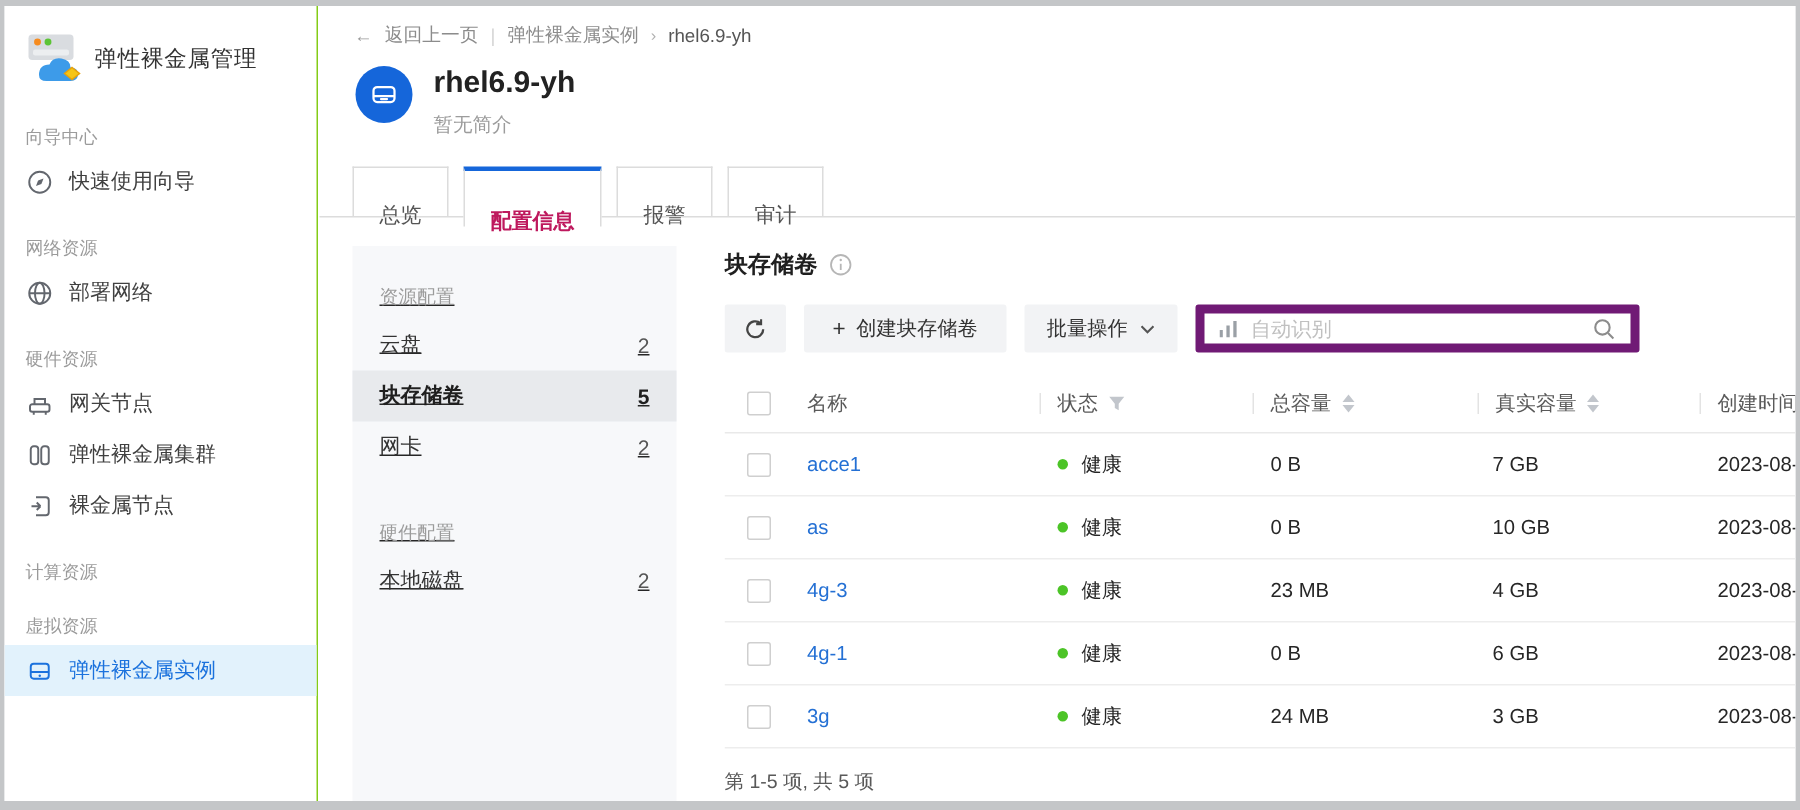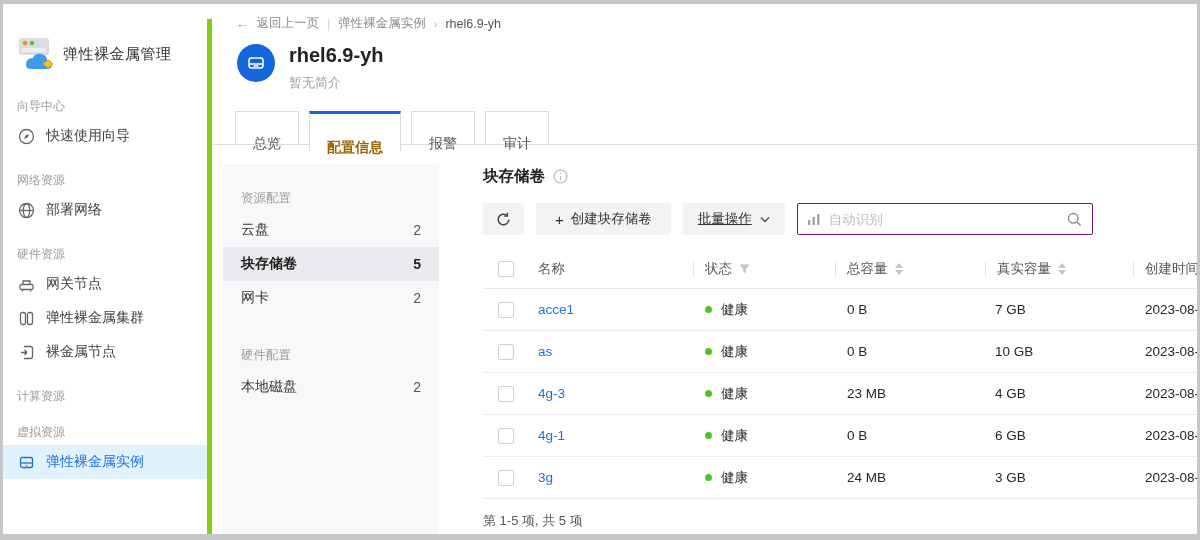--- a/index.html
+++ b/index.html
@@ -10,22 +10,22 @@
     position:relative;
     color:#262626;
     font-size:14px;
   }
   .frame {
     position:absolute; left:3px; right:3px; top:4px; bottom:6px;
     background:#fff; overflow:hidden;
   }
   
   .sidebar {
-    position:absolute; left:0; top:15px; bottom:0; width:209px;
-    background:#fff; border-right:5px solid #84cc16;
+    position:absolute; left:0; top:0; bottom:0; width:209px;
+    background:#fff; border-right:1px solid #84cc16;
   }
   .logo-row { display:flex; align-items:center; padding:16px 10px 6px 13px; }
   .logo-ic { width:40px; height:38px; flex:0 0 40px; }
   .logo-title { font-size:15px; color:#333; margin-left:7px; letter-spacing:.5px; }
   .side-section-label { font-size:12px; color:#9b9b9b; margin:19px 0 4px 14px; }
   .side-item {
     height:34px; display:flex; align-items:center; gap:11px;
     padding-left:15px; font-size:14px; color:#404040; cursor:pointer;
   }
   .side-item .si { width:17px; height:17px; flex:0 0 17px; display:flex; align-items:center; justify-content:center; }
@@ -55,27 +55,27 @@
     display:flex; align-items:flex-end; padding-left:22px; margin-top:13px;
     border-bottom:1px solid #dcdcdc; height:40px;
   }
   .tab {
     height:33px; line-height:31px; padding:16px 17px; margin-right:10px;
     border:1px solid #dcdcdc; border-bottom:none; background:#fff;
     font-size:14px; color:#555; cursor:pointer;
   }
   .tab.active {
     height:40px; line-height:34px; border-top:3px solid #1566da;
-    margin-bottom:-7px; font-weight:bold; color:#a16207; background:#fff; z-index:2; position:relative;
+    margin-bottom:-7px; font-weight:bold; color:#be185d; background:#fff; z-index:2; position:relative;
   }
   
   .config-body { position:absolute; top:160px; left:0; right:0; bottom:0; }
   .inner-nav {
-    position:absolute; left:10px; top:0; bottom:0; width:216px;
-    background:#f7f8fa; padding-top:12px;
+    position:absolute; left:22px; top:0; bottom:0; width:216px;
+    background:#f7f8fa; padding-top:12px;text-decoration:underline;
   }
   .inner-section-label { font-size:12.5px; color:#9b9b9b; margin:14px 0 6px 18px; }
   .inner-item {
     height:34px; display:flex; align-items:center; justify-content:space-between;
     padding:0 18px; font-size:14px; color:#333; cursor:pointer;
   }
   .inner-item .cnt { color:#555; }
   .inner-item.active { background:#e8eaed; font-weight:bold; color:#1f1f1f; }
   .inner-item.active .cnt { font-weight:bold; color:#1f1f1f; }
   .inner-gap { height:18px; }
@@ -85,24 +85,24 @@
   .main-title { font-size:15.5px; font-weight:bold; color:#1f1f1f; }
   .toolbar { display:flex; align-items:center; margin-top:16px; }
   .btn {
     height:32px; background:#f2f3f5; border:none; border-radius:2px;
     display:flex; align-items:center; justify-content:center;
     font-size:13.5px; color:#333; cursor:pointer;
     font-family:"Liberation Sans","DejaVu Sans",sans-serif;
   }
   .btn-refresh { width:41px; margin-right:12px; font-size:17px; color:#444; }
   .btn-create { padding:0 19px; margin-right:12px; gap:7px; }
-  .btn-batch { padding:0 15px; margin-right:12px; gap:8px;text-decoration:underline; }
+  .btn-batch { padding:0 15px; margin-right:12px; gap:8px; }
   .plus { font-size:15px; color:#333; }
   .search-box {
-    width:296px; height:32px; border:1px solid #701a75; border-radius:2px; background:#fff;
+    width:296px; height:32px; border:6px solid #701a75; border-radius:2px; background:#fff;
     display:flex; align-items:center; padding:0 10px; gap:8px;
   }
   .search-box input {
     border:none; outline:none; flex:1; font-size:13.5px; color:#333; background:transparent;
     font-family:"Liberation Sans","DejaVu Sans",sans-serif;
   }
   .search-box input::placeholder { color:#c0c0c0; }
   
   .tbl { margin-top:14px; min-width:880px; }
   .trow { display:flex; align-items:center; }

